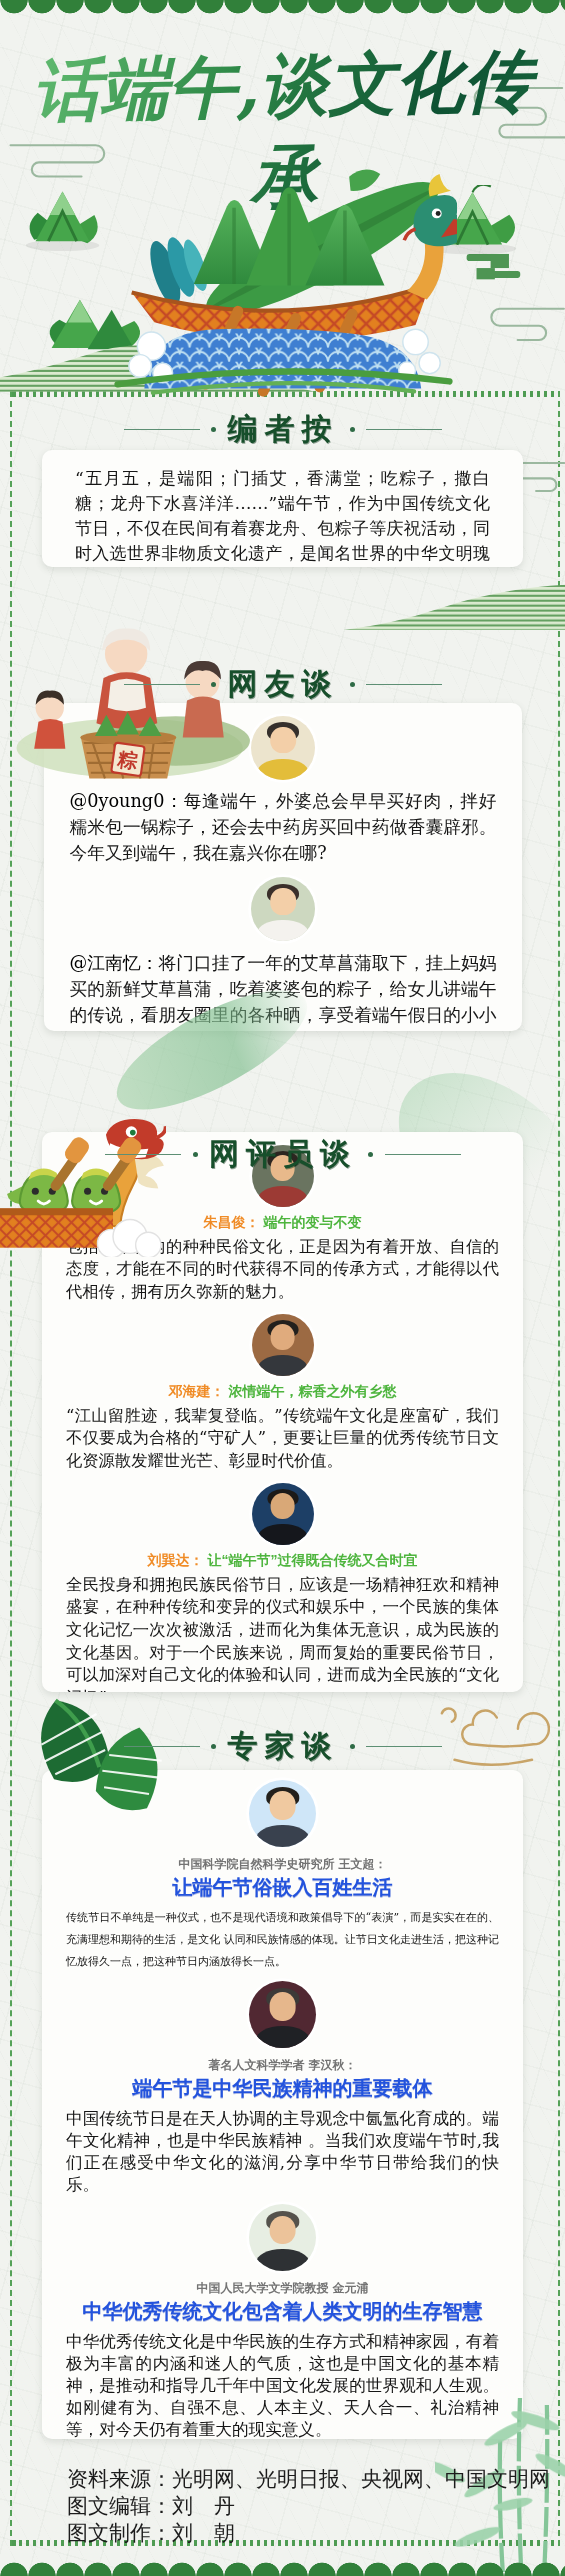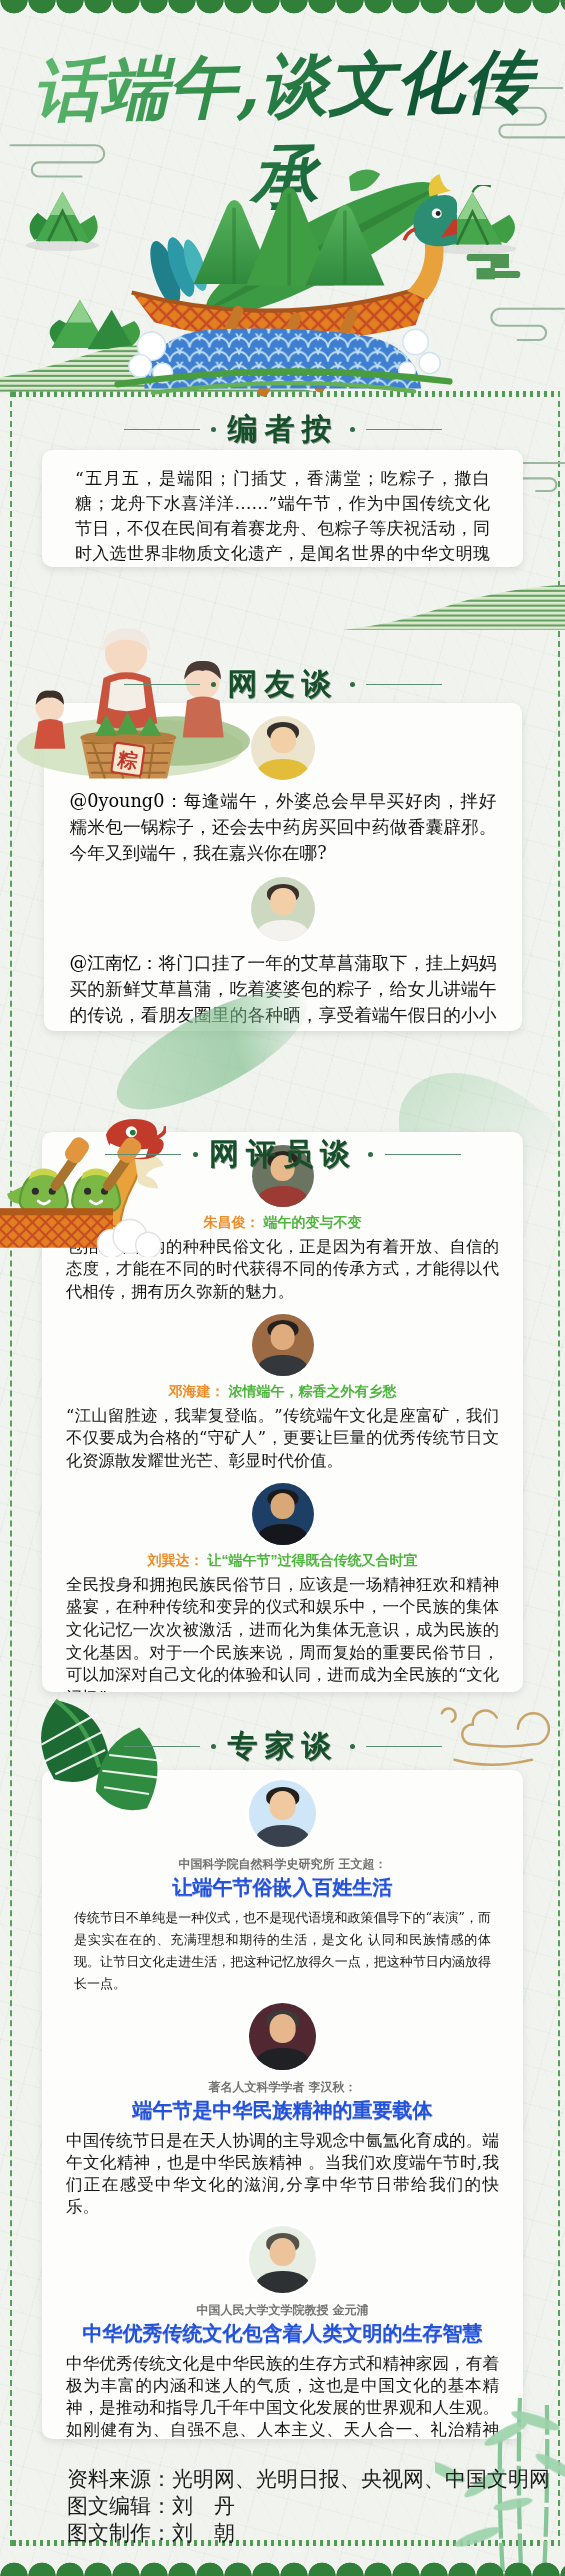--- a/index.html
+++ b/index.html
@@ -371,21 +371,21 @@
   </svg>
 
   <div class="card" style="left:42px;top:1770px;width:481px;height:669px;">
     <div class="avatar" style="width: 67px; height: 67px; margin-top: 10px; --bg: #cfe6f8; --hair: #23201c; --skin: #f0c9a0; --torso: #39414e;">
       <span class="hair"></span>
         <span class="head"></span>
         <span class="torso"></span>
     </div>
     <div class="e-aff">中国科学院自然科学史研究所 王文超：</div>
     <div class="e-title">让端午节俗嵌入百姓生活</div>
-    <p class="para" style="font-size:13px;line-height:22px;padding:0 32px;">传统节日不单纯是一种仪式，也不是现代语境和政策倡导下的“表演”，而是实实在在的、充满理想和期待的生活，是文化 认同和民族情感的体现。让节日文化走进生活，把这种记忆放得久一点，把这种节日内涵放得长一点。</p>
+    <p class="para" style="font-size:11px;line-height:22px;padding:0 24px;">传统节日不单纯是一种仪式，也不是现代语境和政策倡导下的“表演”，而是实实在在的、充满理想和期待的生活，是文化 认同和民族情感的体现。让节日文化走进生活，把这种记忆放得久一点，把这种节日内涵放得长一点。</p>
     <div class="avatar" style="width: 67px; height: 67px; margin-top: 8.5px; --bg: #512832; --hair: #3c3a38; --skin: #e6b78c; --torso: #1f2125;">
       <span class="hair"></span>
         <span class="head"></span>
         <span class="torso"></span>
     </div>
     <div class="e-aff">著名人文科学学者 李汉秋：</div>
     <div class="e-title">端午节是中华民族精神的重要载体</div>
     <p class="para" style="font-size:16.6px;line-height:22px;padding:0 24px;">中国传统节日是在天人协调的主导观念中氤氲化育成的。端午文化精神，也是中华民族精神 。当我们欢度端午节时,我们正在感受中华文化的滋润,分享中华节日带给我们的快乐。</p>
     <div class="avatar" style="width: 67px; height: 67px; margin-top: 8.5px; --bg: #e7eee3; --hair: #55524c; --skin: #ecc39a; --torso: #2e3134;">
       <span class="hair"></span>

